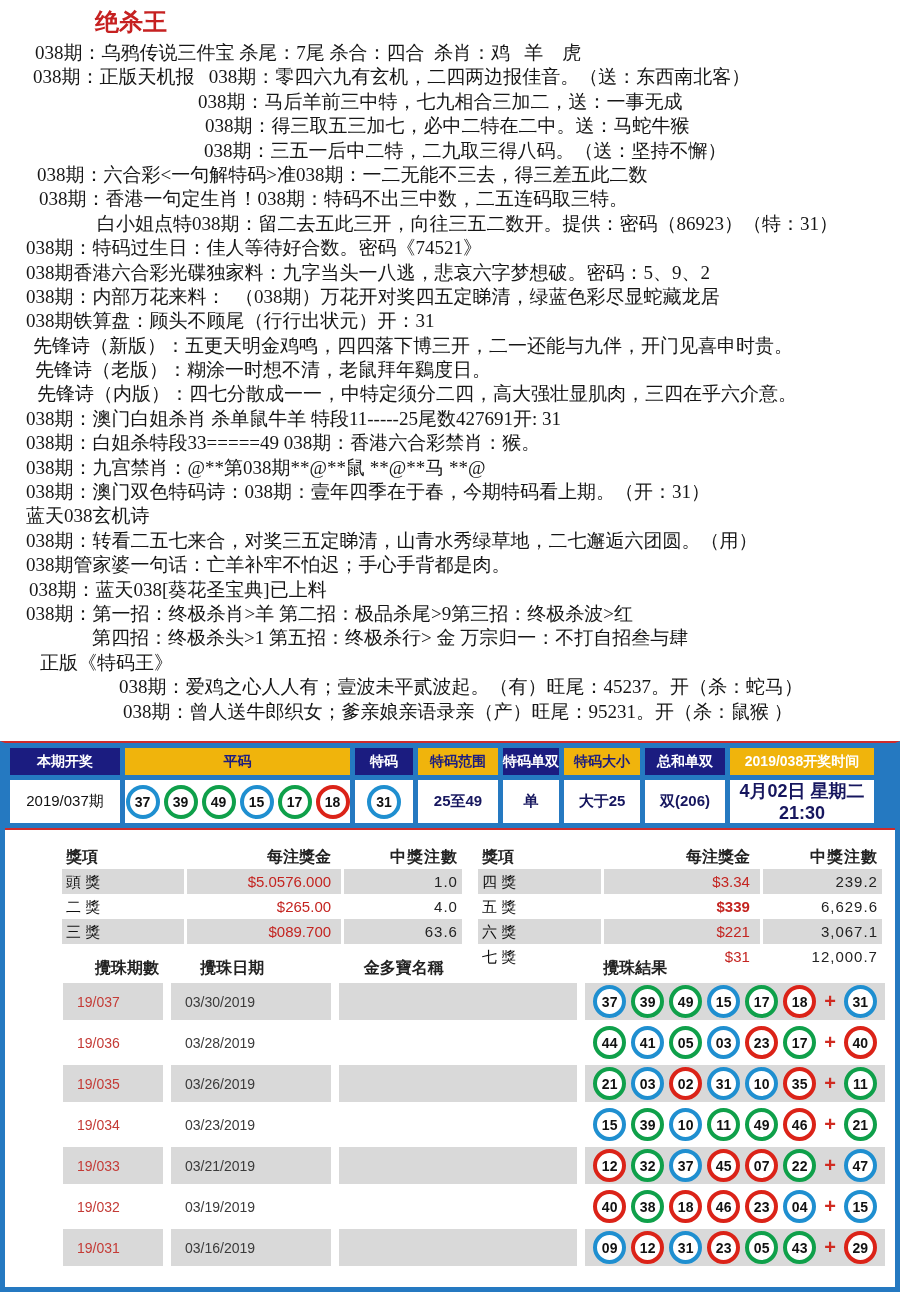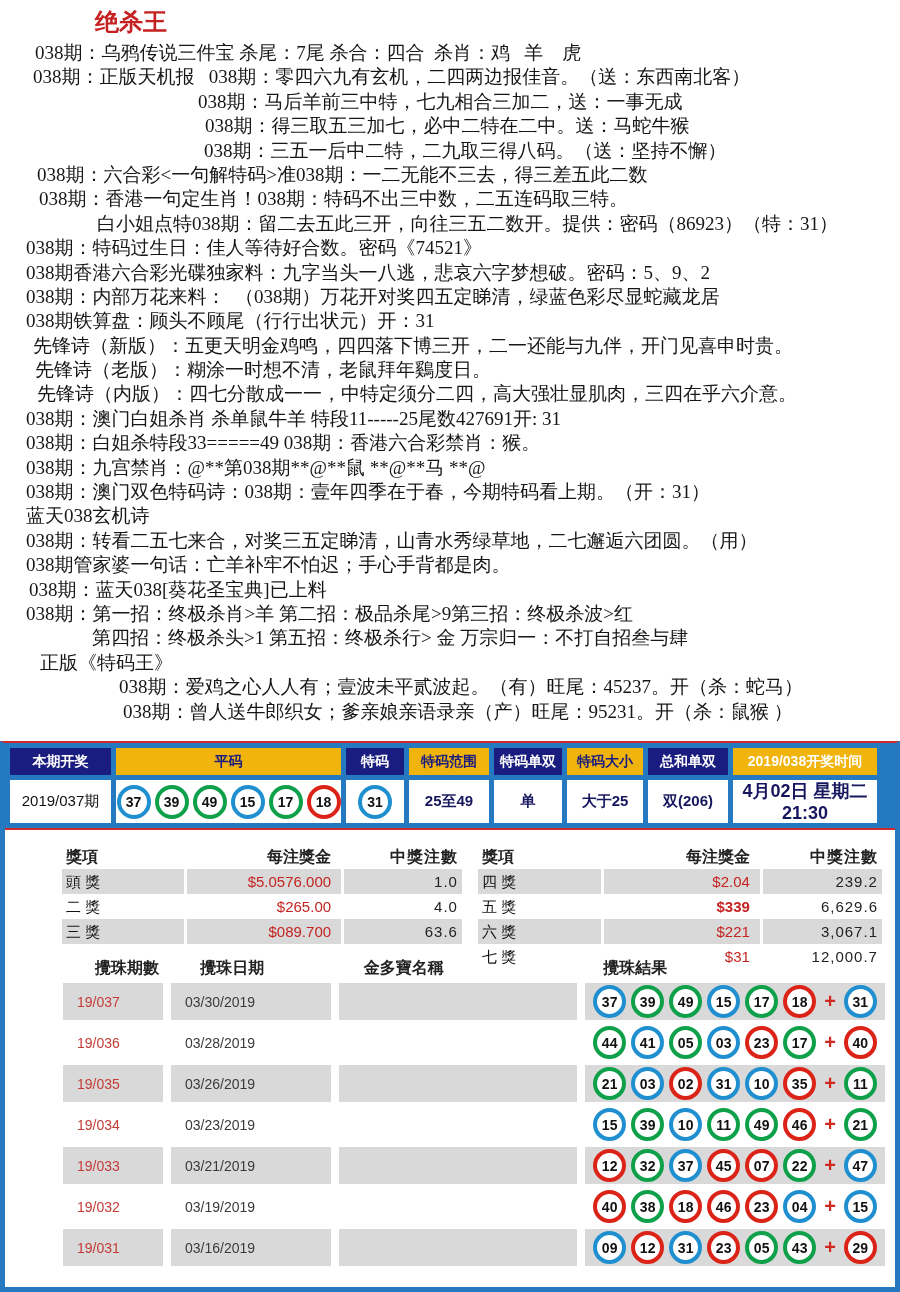--- a/index.html
+++ b/index.html
@@ -30,22 +30,22 @@
   .lt-row + .lt-row{margin-top:5px;}
   .lt-cell{
     box-sizing:border-box;display:flex;align-items:center;justify-content:center;
     text-align:center;
   }
   .hd{height:27px;font-size:14px;font-weight:bold;}
   .hd.navy{background:#1b1c80;color:#fff;}
   .hd.gold{background:#f0b40c;color:#1b1c80;}
   .hd.gold-white{background:#f0b40c;color:#fff;}
   .dt{height:43px;background:#fff;font-size:15px;color:#16165e;font-weight:bold;}
-  .c1{width:101px;} .c2{width:225px;} .c3{width:58px;} .c4{width:80px;text-align:center;}
-  .c5{width:68px;} .c6{width:76px;} .c7{width:80px;} .c8{width:144px;}
+  .c1{width:110px;} .c2{width:225px;} .c3{width:58px;} .c4{width:80px;text-align:center;}
+  .c5{width:56px;} .c6{width:76px;} .c7{width:80px;} .c8{width:144px;}
   .dt.c8{font-size:18px;}
   .dt.c1{font-size:15px;color:#111;font-weight:normal;}
   
   .ball{
     display:inline-flex;align-items:center;justify-content:center;border-radius:50%;
     background:#fff;color:#111;font-weight:bold;box-sizing:border-box;
     font-family:"Liberation Sans","DejaVu Sans",sans-serif;
   }
   .ball.big{width:34px;height:34px;border-width:4px;border-style:solid;font-size:14px;}
   .ball.small{width:33px;height:33px;border-width:4px;border-style:solid;font-size:14px;}
@@ -184,21 +184,21 @@
         </div>
       </div>
     <div class="ptable right" id="ptable-right">
         <div class="prow head">
           <div class="pc1">獎項</div>
           <div class="pc2">每注獎金</div>
           <div class="pc3">中獎注數</div>
         </div>
         <div class="prow shade">
           <div class="pc1">四 獎</div>
-          <div class="pc2 amount">$2.04</div>
+          <div class="pc2 amount">$3.34</div>
           <div class="pc3 count">239.2</div>
         </div>
         <div class="prow bold-amt">
           <div class="pc1">五 獎</div>
           <div class="pc2 amount">$339</div>
           <div class="pc3 count">6,629.6</div>
         </div>
         <div class="prow shade">
           <div class="pc1">六 獎</div>
           <div class="pc2 amount">$221</div>

